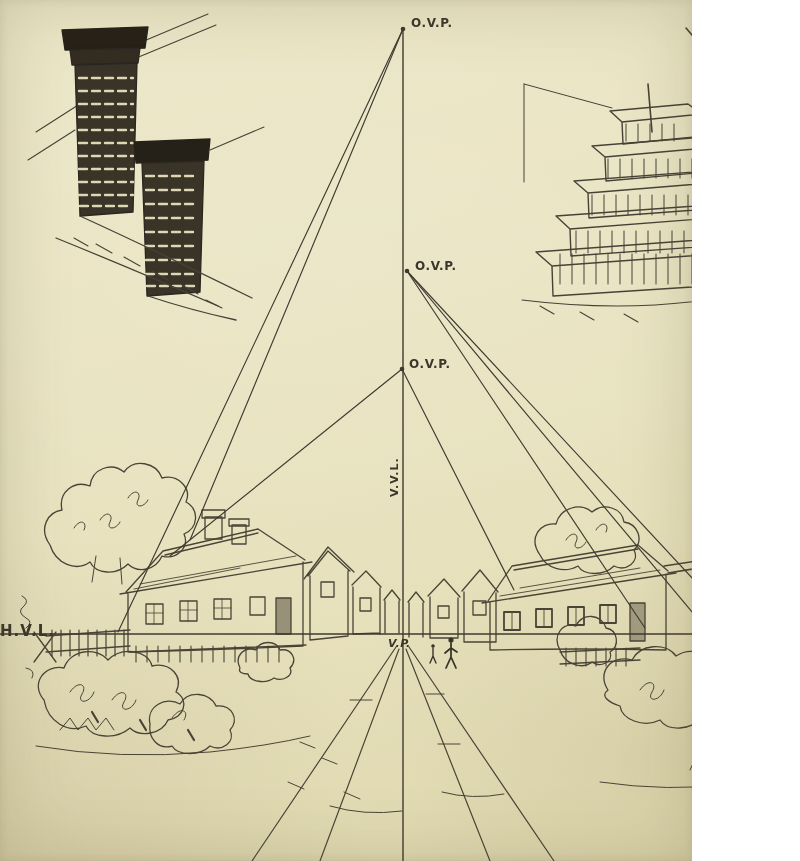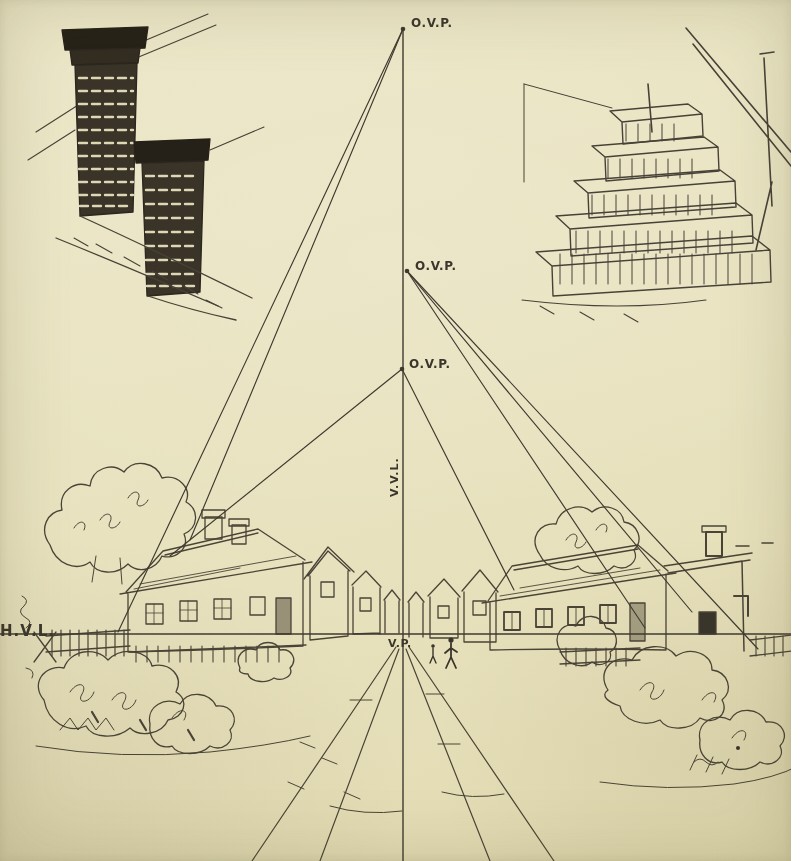--- a/index.html
+++ b/index.html
@@ -1,18 +1,18 @@
 <!DOCTYPE html>
 <html><head>
 <meta charset="utf-8">
 <style>
   html,body{margin:0;padding:0;}
   .page{
     position:relative;
-    width:791px;height:861px;
+    width:692px;height:861px;
     overflow:hidden;
     background:
       radial-gradient(900px 500px at 50% 30%, rgba(255,255,255,0.10), transparent 60%),
       radial-gradient(420px 320px at 92% 88%, rgba(115,98,55,0.10), transparent 70%),
       radial-gradient(520px 420px at 6% 96%, rgba(115,98,55,0.12), transparent 70%),
       linear-gradient(165deg,#ece7c8 0%,#e8e2bf 55%,#e2dbb2 100%);
     font-family:"DejaVu Sans",sans-serif;
   }
   .page::after{
     content:"";position:absolute;inset:0;pointer-events:none;
@@ -22,21 +22,21 @@
   .lbl{
     position:absolute;
     color:#3b362c;
     font-weight:600;
     letter-spacing:.6px;
     font-size:12px;
     white-space:nowrap;
     user-select:none;
   }
   .lbl-hvl{font-size:15px;font-weight:700;letter-spacing:1px;}
-  .lbl-vp{font-size:11px;}
+  .lbl-vp{font-size:11px;font-style:italic;}
   .lbl-vvl{
     font-size:11px;letter-spacing:1px;
     transform:rotate(-90deg);
     transform-origin:0 0;
   }
 </style>
 </head>
 <body>
 
 <div class="page">

